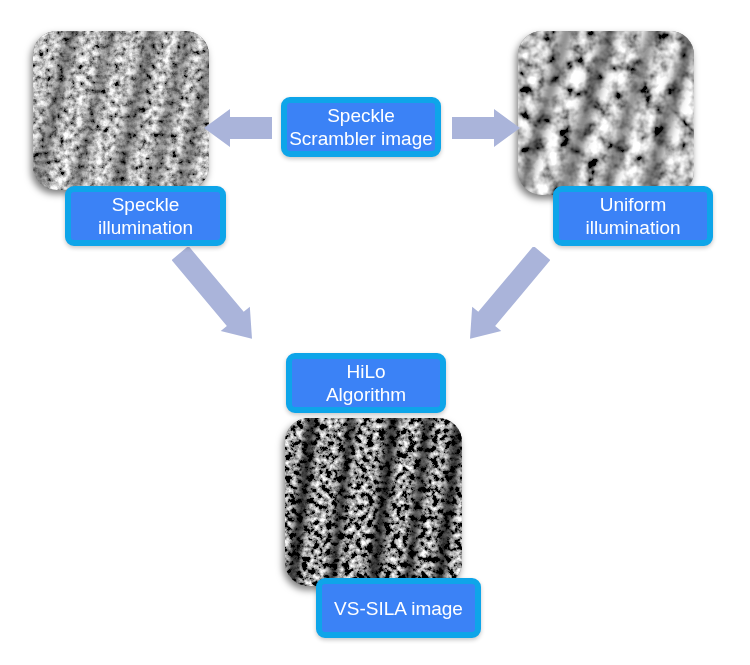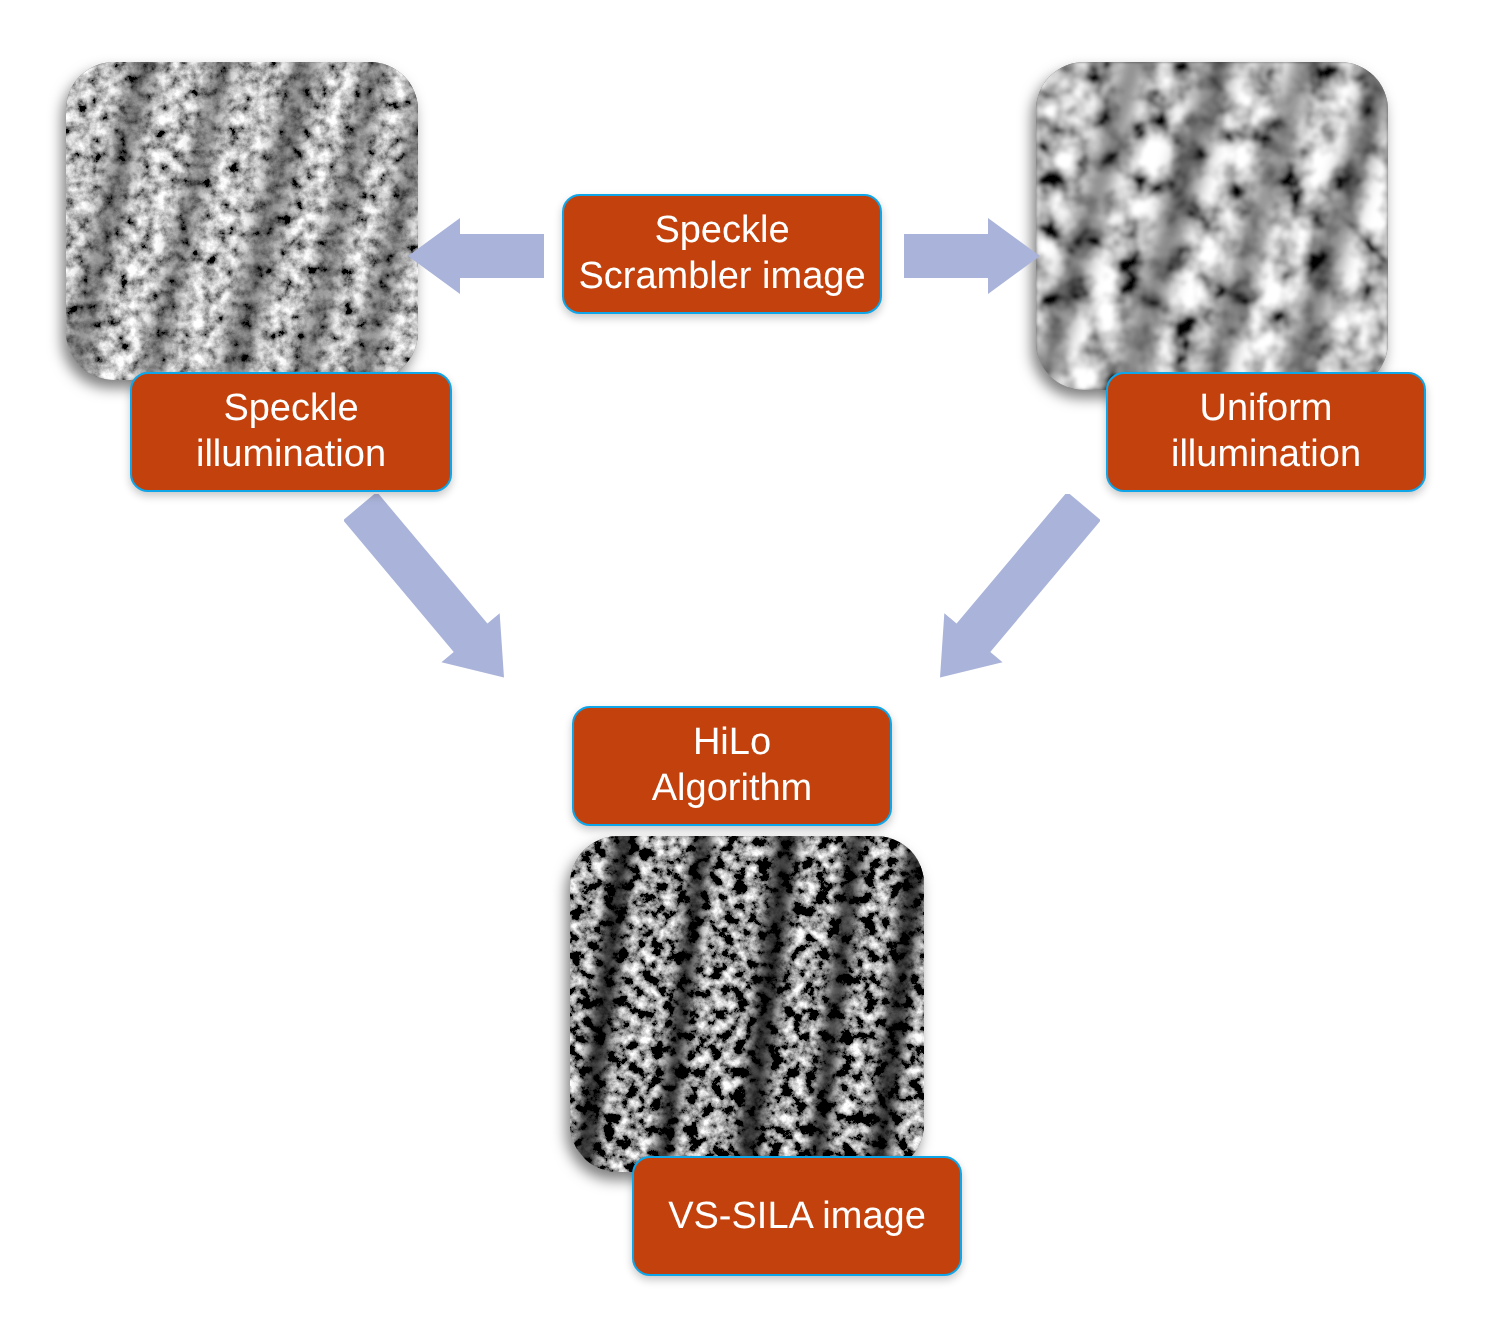--- a/index.html
+++ b/index.html
@@ -12,21 +12,21 @@
     position:absolute;border-radius:24px;overflow:hidden;
     box-shadow:-2px 4px 7px rgba(0,0,0,0.5);
     background:#6f6f6f;
   }
   .micrograph svg{display:block;}
   #img-speckle{left:33px;top:31px;width:176px;height:159px;}
   #img-uniform{left:518px;top:31px;width:176px;height:164px;}
   #img-vssila{left:285px;top:418px;width:177px;height:168px;}
   
   .node{
-    position:absolute;background:#c2410c;border:1px solid #0ea5e9;border-radius:9px;
+    position:absolute;background:#3b82f6;border:6px solid #0ea5e9;border-radius:9px;
     color:#ffffff;font-size:19px;line-height:23px;text-align:center;
     display:flex;flex-direction:column;align-items:center;justify-content:center;
     box-shadow:0 2px 4px rgba(0,0,0,0.22);
     box-sizing:border-box;z-index:5;
   }
   #node-scrambler{left:281px;top:97px;width:160px;height:60px;}
   #node-speckle{left:65px;top:186px;width:161px;height:60px;}
   #node-uniform{left:553px;top:186px;width:160px;height:60px;}
   #node-hilo{left:286px;top:353px;width:160px;height:60px;}
   #node-vssila{left:316px;top:578px;width:165px;height:60px;}

